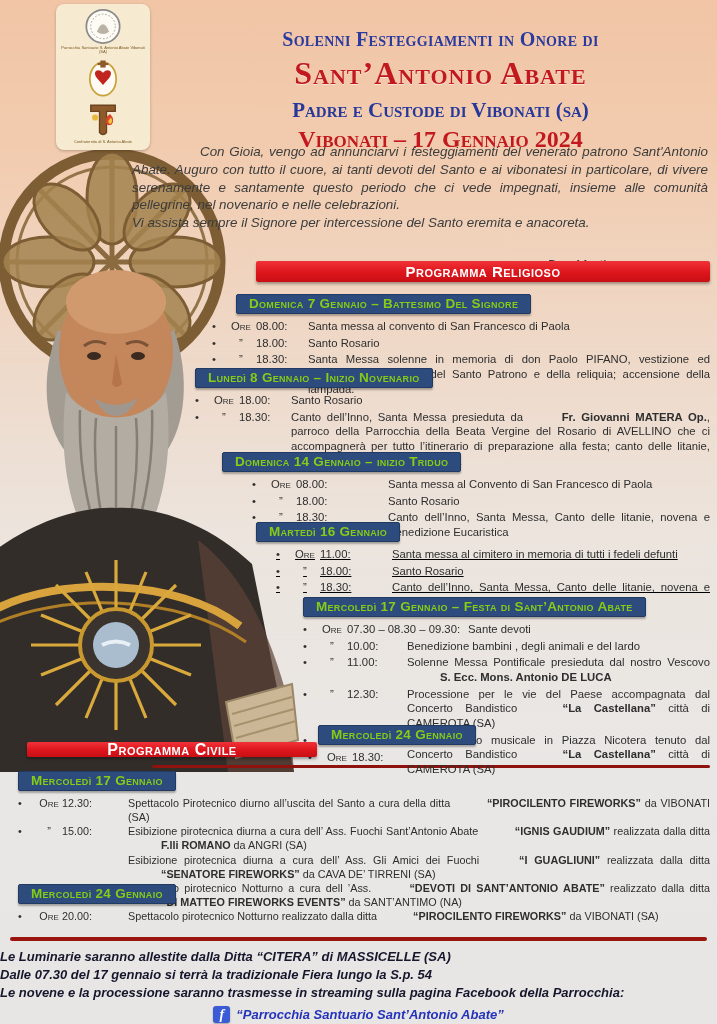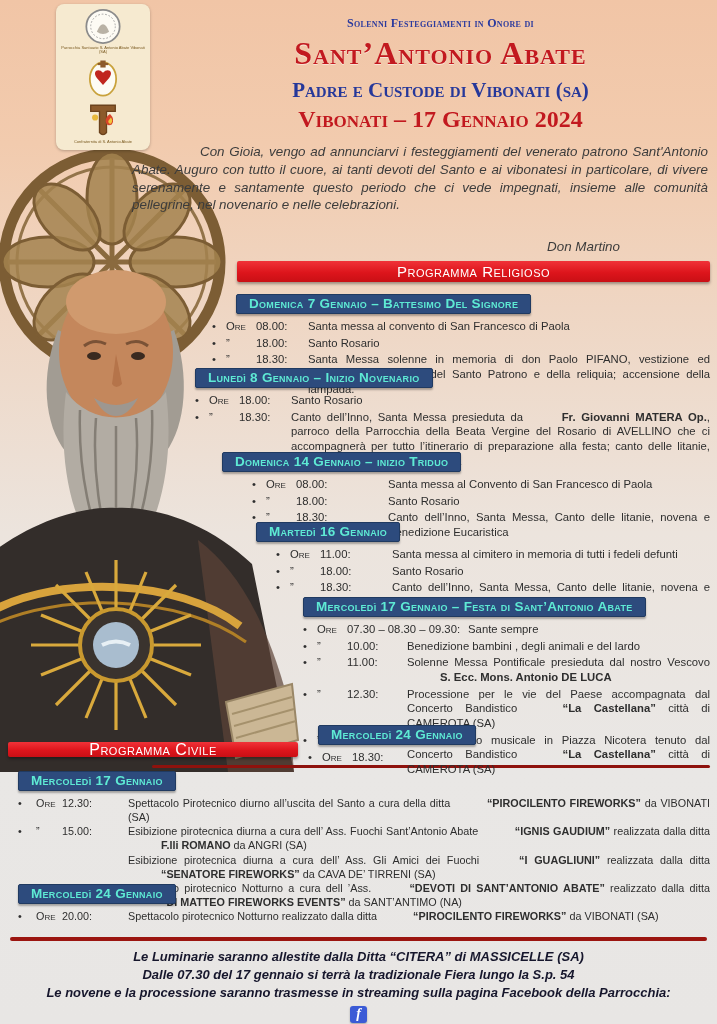--- a/index.html
+++ b/index.html
@@ -11,67 +11,67 @@
   
   .statue{position:absolute;left:-12px;top:140px;width:312px;height:632px;z-index:1;}
   
   .logo-strip{position:absolute;left:56px;top:4px;width:94px;height:146px;z-index:3;
     background:#f6ead0;border-radius:8px;box-shadow:0 1px 3px rgba(0,0,0,.25);
     display:flex;flex-direction:column;align-items:center;padding:4px 2px;box-sizing:border-box;}
   .logo-strip .cap{font-size:4px;line-height:1.1;color:#7a5a20;text-align:center;margin:1px 0 2px;}
   
   .header{position:absolute;left:170px;right:6px;top:16px;text-align:center;z-index:2;
     font-family:"Liberation Serif",serif;font-variant:small-caps;font-weight:700;}
-  .h-sub1{font-size:12px;color:#2b3a9e;letter-spacing:.3px;}
+  .h-sub1{font-size:20px;color:#2b3a9e;letter-spacing:.3px;margin-top:12px;}
   .h-title{font-size:32px;line-height:1.0;color:#c2191f;letter-spacing:1px;margin-top:6px;text-shadow:0 1px 0 rgba(255,255,255,.5);}
   .h-sub2{font-size:21px;color:#26389a;margin-top:9px;}
   .h-date{font-size:24px;color:#c2191f;margin-top:3px;}
   
   .intro{position:absolute;left:132px;right:9px;top:143px;z-index:2;
     font-style:italic;font-size:13.4px;line-height:1.33;color:#3c3c3c;text-align:justify;}
   .intro .p1{text-indent:68px;margin:0;}
   .intro .p2{margin:0;text-align:left;}
   .intro .sig{text-align:right;padding-right:88px;margin-top:24px;}
   
   .red-banner{position:absolute;z-index:2;height:21px;
     background:linear-gradient(180deg,#f03238 0%,#dd151c 55%,#c90f15 100%);
     border-radius:2px;box-shadow:0 2px 3px rgba(0,0,0,.35);
-    color:#fff;font-variant:small-caps;font-weight:400;font-size:15px;letter-spacing:.5px;
-    display:flex;align-items:center;justify-content:center;}
+    color:#fff;font-variant:small-caps;font-weight:700;font-size:15px;letter-spacing:.5px;
+    display:flex;align-items:center;justify-content:center;margin-left:19px;}
   .blue-banner{display:inline-block;background:#2d4b7d;border:1px solid #203a61;
     box-shadow:0 2px 2px rgba(0,0,0,.3);border-radius:2px;
-    color:#5eead4;font-variant:small-caps;font-weight:700;font-size:13.5px;letter-spacing:.3px;
+    color:#84cc16;font-variant:small-caps;font-weight:700;font-size:13.5px;letter-spacing:.3px;
     padding:1px 12px 2px;}
   
   .sec{position:absolute;z-index:2;right:7px;}
   .rows{margin-top:5px;}
   .ev{display:flex;align-items:flex-start;margin:2px 0;font-size:11.3px;line-height:1.3;color:#2e2e2e;}
   .ev .b{width:14px;flex:none;text-align:left;}
-  .ev .l{width:30px;flex:none;font-variant:small-caps;}
+  .ev .l{width:30px;flex:none;font-variant:small-caps;text-align:center;}
   .ev .t{min-width:52px;flex:none;padding-right:8px;box-sizing:border-box;white-space:nowrap;}
   .ev .x{flex:1;display:block;text-align:justify;}
   .ev .x .bold{font-weight:700;margin-left:33px;}
   
   .s1{left:212px;top:294px;} .s1 .blue-banner{margin-left:24px;}
   .s2{left:195px;top:368px;}
   .s3{left:222px;top:452px;} .s3 .rows{padding-left:30px;} .s3 .ev .t{min-width:92px;}
-  .s4{left:256px;top:522px;} .s4 .rows{padding-left:20px;} .s4 .ev .t{min-width:72px;}
+  .s4{left:256px;top:522px;text-decoration:underline;} .s4 .rows{padding-left:20px;} .s4 .ev .t{min-width:72px;}
   .s5{left:303px;top:597px;} .s5 .ev .t{min-width:60px;}
   .s6{left:308px;top:725px;} .s6 .blue-banner{margin-left:10px;} .s6 .ev .t{min-width:48px;}
   .rel-banner{left:237px;right:7px;top:261px;}
   
   .civ-banner{left:8px;top:742px;width:290px;height:15px;font-size:16px;}
   .thin-line{position:absolute;left:152px;right:7px;top:765px;height:3px;background:#8e120d;z-index:1;border-radius:2px;}
   .c1{left:18px;top:771px;} .c2{left:18px;top:884px;}
   .civ .ev{font-size:10.8px;line-height:1.27;margin:1px 0;}
   .civ .ev .b{width:18px;} .civ .ev .l{width:26px;} .civ .ev .t{min-width:66px;}
   .civ .rows{margin-top:6px;}
   .sep-line{position:absolute;left:10px;right:10px;top:937px;height:4px;background:#9b1510;z-index:2;border-radius:2px;}
   
-  .footer{position:absolute;left:0;right:0;top:948px;z-index:2;text-align:center;
+  .footer{position:absolute;left:0;right:0;top:948px;z-index:2;
     font-size:13px;font-weight:700;font-style:italic;color:#16162c;line-height:1.4;}
   .fb-row{margin-top:3px;display:flex;align-items:center;justify-content:center;gap:6px;color:#2333bb;}
   .fb-icon{width:17px;height:17px;background:#3b5bd6;border-radius:3px;color:#fff;
     font-family:"Liberation Serif",serif;font-weight:700;font-style:italic;font-size:14px;
     display:flex;align-items:center;justify-content:center;flex:none;box-shadow:0 1px 2px rgba(0,0,0,.3);}
 </style>
 </head>
 <body>
 
 <div class="poster">
@@ -182,20 +182,21 @@
 
   <div class="header">
     <div class="h-sub1">Solenni Festeggiamenti in Onore di</div>
     <div class="h-title">Sant’Antonio Abate</div>
     <div class="h-sub2">Padre e Custode di Vibonati (sa)</div>
     <div class="h-date">Vibonati – 17 Gennaio 2024</div>
   </div>
 
   <div class="intro">
     <p class="p1">Con Gioia, vengo ad annunciarvi i festeggiamenti del venerato patrono Sant'Antonio Abate. Auguro con tutto il cuore, ai tanti devoti del Santo e ai vibonatesi in particolare, di vivere serenamente e santamente questo periodo che ci vede impegnati, insieme alle comunità pellegrine, nel novenario e nelle celebrazioni.</p>
+    <p class="p2">Vi assista sempre il Signore per intercessione del Santo eremita e anacoreta.</p>
     <div class="sig">Don Martino</div>
   </div>
 
   <div class="red-banner rel-banner">Programma Religioso</div>
 
   <section class="sec s1">
     <div class="blue-banner">Domenica 7 Gennaio – Battesimo Del Signore</div>
     <div class="rows">
         <div class="ev">
           <span class="b">•</span>
@@ -280,21 +281,21 @@
         </div>
       </div>
   </section>
   <section class="sec s5">
     <div class="blue-banner">Mercoledì 17 Gennaio – Festa di Sant’Antonio Abate</div>
     <div class="rows">
         <div class="ev">
           <span class="b">•</span>
           <span class="l">Ore</span>
           <span class="t">07.30 – 08.30 – 09.30:</span>
-          <span class="x"><span>Sante sempre</span></span>
+          <span class="x"><span>Sante devoti</span></span>
         </div>
         <div class="ev">
           <span class="b">•</span>
           <span class="l">”</span>
           <span class="t">10.00:</span>
           <span class="x"><span>Benedizione bambini , degli animali e del lardo</span></span>
         </div>
         <div class="ev">
           <span class="b">•</span>
           <span class="l">”</span>
@@ -371,16 +372,17 @@
   </section>
 
   <div class="sep-line"></div>
 
   <div class="footer">
     <div>Le Luminarie saranno allestite dalla Ditta “CITERA” di MASSICELLE (SA)</div>
     <div>Dalle 07.30 del 17 gennaio si terrà la tradizionale Fiera lungo la S.p. 54</div>
     <div>Le novene e la processione saranno trasmesse in streaming sulla pagina Facebook della Parrocchia:</div>
     <div class="fb-row">
       <span class="fb-icon">f</span>
+      <span>“Parrocchia Santuario Sant’Antonio Abate”</span>
     </div>
   </div>
 
 </div>
 
 </body></html>

